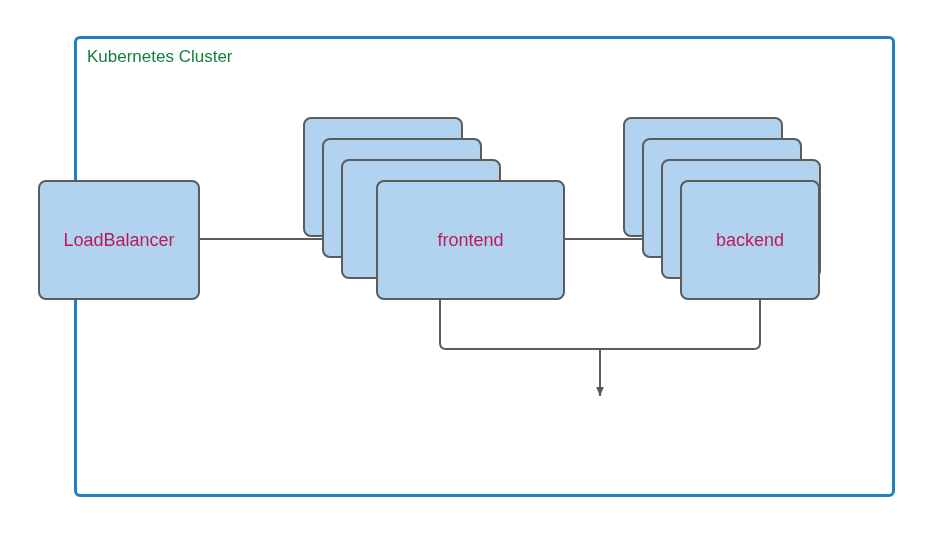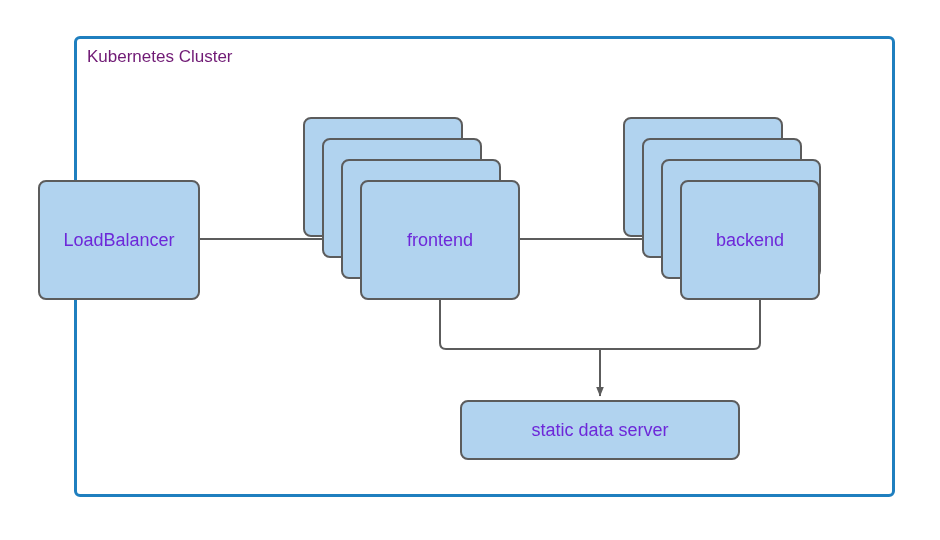--- a/index.html
+++ b/index.html
@@ -33,36 +33,36 @@
     background: #b1d3ef;
     border: 2px solid #5c5c5c;
     border-radius: 8px;
     display: flex;
     align-items: center;
     justify-content: center;
   }
   .node-label {
     font-family: "Liberation Sans", sans-serif;
     font-size: 18px;
-    color: #6d28d9;
+    color: #be185d;
     white-space: nowrap;
     line-height: 1;
   }
   .cluster {
     position: absolute;
     box-sizing: border-box;
     background: transparent;
     border: 3px solid #1f7fbf;
     border-radius: 6px;
   }
   .cluster-label {
     position: absolute;
     font-family: "Liberation Sans", sans-serif;
     font-size: 17px;
-    color: #701a75;
+    color: #15803d;
     white-space: nowrap;
     line-height: 1;
   }
   .stack-layer {
     position: absolute;
     box-sizing: border-box;
     background: #b1d3ef;
     border: 2px solid #5c5c5c;
     border-radius: 8px;
   }
@@ -102,28 +102,25 @@
     </g>
   </svg>
 
   <div class="node" style="left:38px; top:180px; width:162px; height:120px;">
     <span class="node-label">LoadBalancer</span>
   </div>
 
   <div class="stack-layer" style="left:303px; top:117px; width:160px; height:120px;"></div>
   <div class="stack-layer" style="left:322px; top:138px; width:160px; height:120px;"></div>
   <div class="stack-layer" style="left:341px; top:159px; width:160px; height:120px;"></div>
-  <div class="node" style="left:360px; top:180px; width:160px; height:120px;">
+  <div class="node" style="left:376px; top:180px; width:189px; height:120px;">
     <span class="node-label">frontend</span>
   </div>
 
   <div class="stack-layer" style="left:623px; top:117px; width:160px; height:120px;"></div>
   <div class="stack-layer" style="left:642px; top:138px; width:160px; height:120px;"></div>
   <div class="stack-layer" style="left:661px; top:159px; width:160px; height:120px;"></div>
   <div class="node" style="left:680px; top:180px; width:140px; height:120px;">
     <span class="node-label">backend</span>
   </div>
 
-  <div class="node" style="left:460px; top:400px; width:280px; height:60px;">
-    <span class="node-label">static data server</span>
-  </div>
 
 </div>
 
 </body></html>

